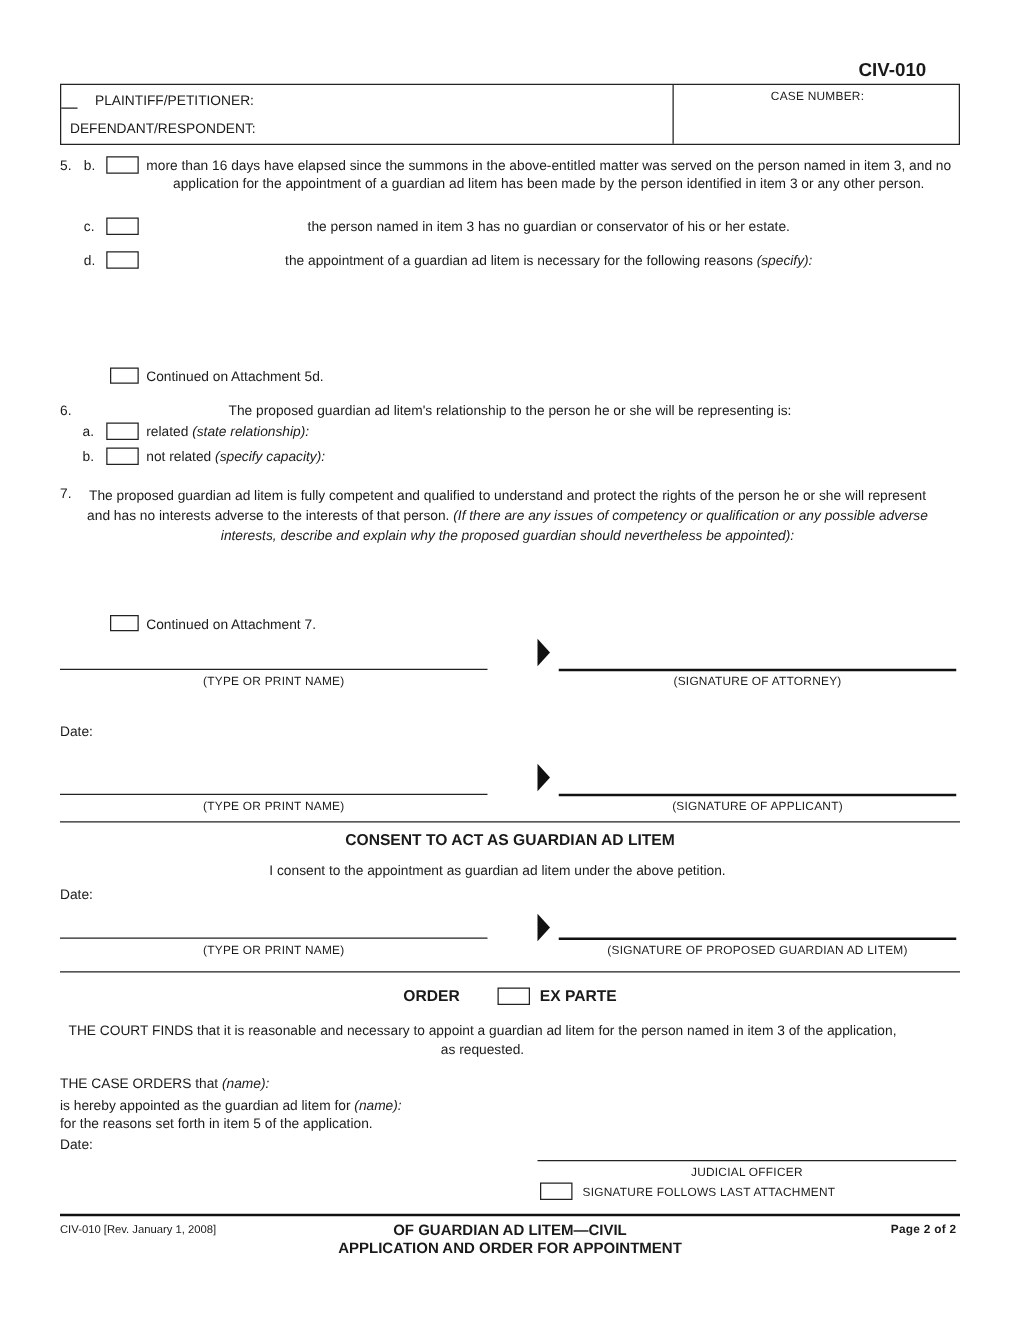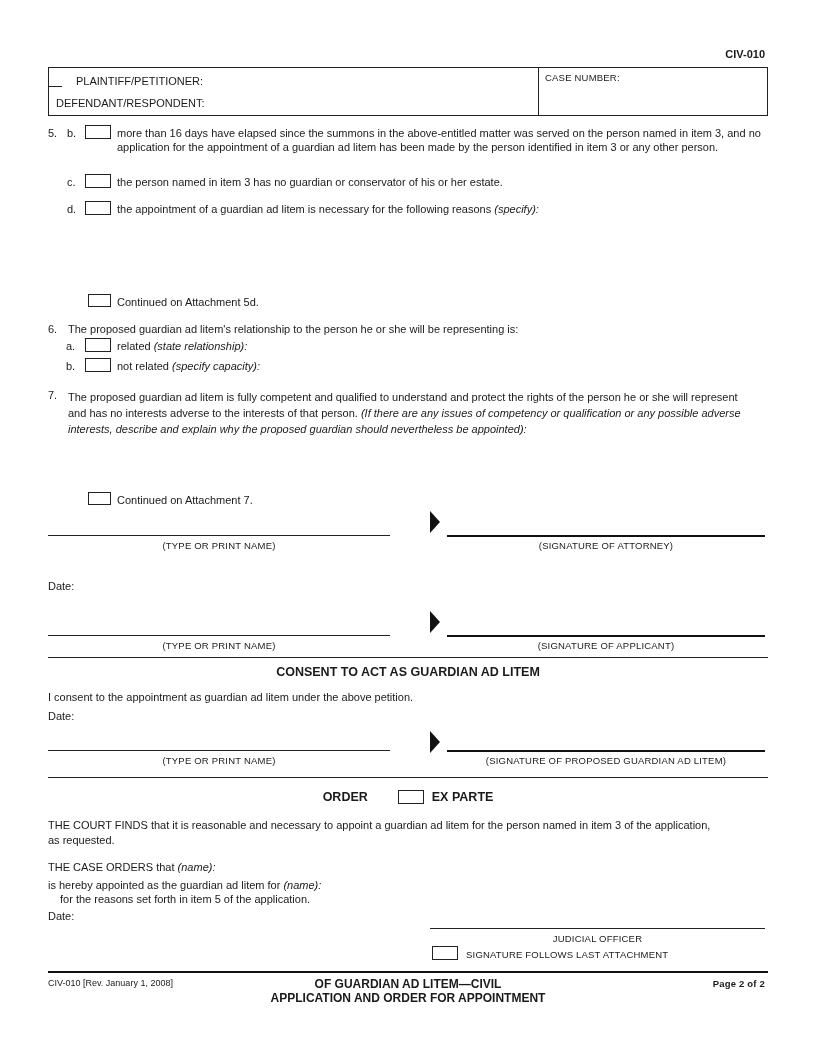--- a/index.html
+++ b/index.html
@@ -6,21 +6,21 @@
   .page{
     position:relative;
     width:816px;height:1056px;
     margin:0 auto;
     background:#ffffff;
     font-family:"Liberation Sans","DejaVu Sans",sans-serif;
     font-size:11px;
     color:#1a1a1a;
     overflow:hidden;
   }
-  .abs{position:absolute;}
+  .abs{position:absolute;text-align:center;}
   .b{font-weight:bold;}
   .i{font-style:italic;}
   .small{font-size:9.5px;letter-spacing:.2px;}
   .tiny{font-size:9px;}
   .center{text-align:center;}
   .right{text-align:right;}
   .cb{
     position:absolute;
     width:24px;height:12px;
     border:1.5px solid #222;
@@ -45,21 +45,21 @@
   .vdiv{position:absolute;border-left:1.6px solid #222;height:100%;top:0;}
   .lh135{line-height:13.5px;}
   .lh16{line-height:16px;}
   .lh145{line-height:14.5px;}
 </style>
 </head>
 <body>
 
 <div class="page">
 
-  <div class="abs b right" style="top:48px;left:600px;width:165px;font-size:11px;">CIV-010</div>
+  <div class="abs b right" style="top:48px;left:576px;width:165px;font-size:15px;">CIV-010</div>
 
   <div class="caption-box" style="top:67px;left:48px;width:720px;height:49px;">
     <div class="vdiv" style="left:489px;"></div>
 
     <div class="abs" style="left:0px;top:18px;width:13px;border-bottom:1.5px solid #222;"></div>
     <div class="abs" style="left:27px;top:7px;">
       <span>PLAINTIFF/PETITIONER:</span>
     </div>
     <div class="abs" style="left:7px;top:29px;">
       <span>DEFENDANT/RESPONDENT:</span>
@@ -149,21 +149,21 @@
   </div>
 
   <div class="abs lh145" style="top:818px;left:48px;width:676px;">THE COURT FINDS that it is reasonable and necessary to appoint a guardian ad litem for the person named in item 3 of the application, as requested.</div>
 
   <div class="abs" style="top:861px;left:48px;">
     <span>THE CASE ORDERS that </span><span class="i">(name):</span>
   </div>
   <div class="abs" style="top:879px;left:48px;">
     <span>is hereby appointed as the guardian ad litem for </span><span class="i">(name):</span>
   </div>
-  <div class="abs" style="top:893px;left:60px;">for the reasons set forth in item 5 of the application.</div>
+  <div class="abs" style="top:893px;left:48px;">for the reasons set forth in item 5 of the application.</div>
   <div class="abs" style="top:910px;left:48px;">
     <span>Date:</span>
   </div>
 
   <div class="hline" style="top:928px;left:430px;width:335px;"></div>
   <div class="abs small center" style="top:933px;left:430px;width:335px;">JUDICIAL OFFICER</div>
   <div class="cb" style="top:946px;left:432px;"></div>
   <div class="abs small" style="top:949px;left:466px;">SIGNATURE FOLLOWS LAST ATTACHMENT</div>
 
   <div class="hline hline-thick" style="top:971px;left:48px;width:720px;"></div>

